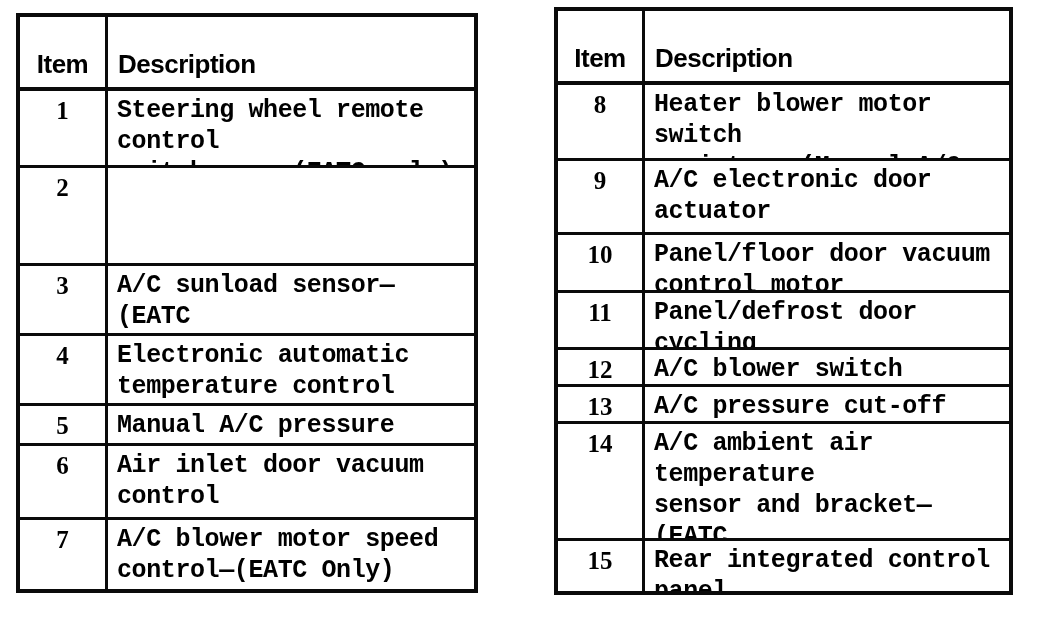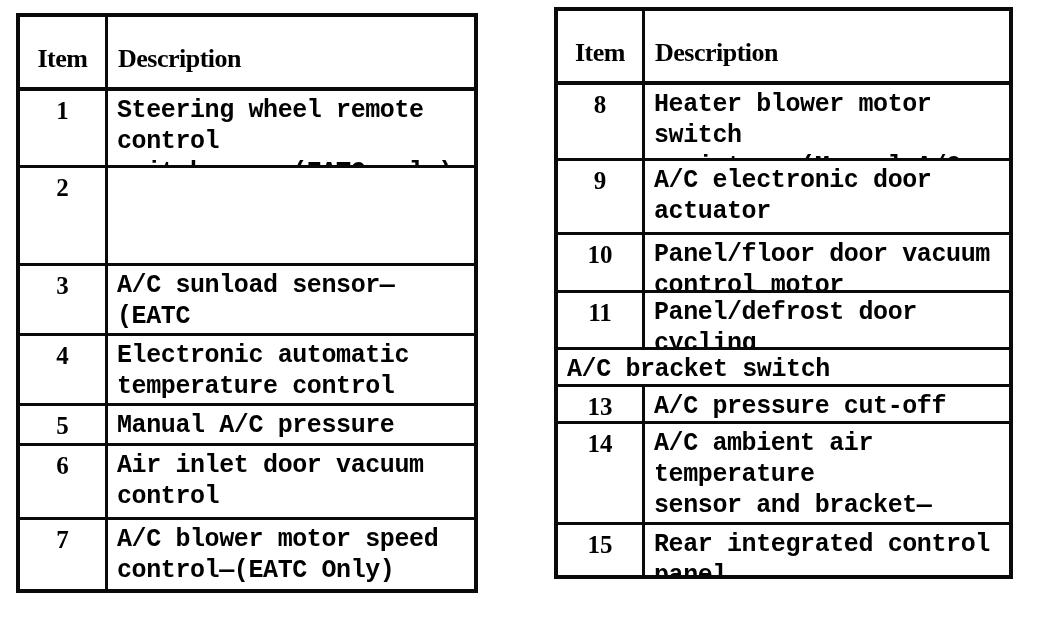--- a/index.html
+++ b/index.html
@@ -50,25 +50,25 @@
     flex: 0 0 87px;
   }
   .desc-cell {
     flex: 1 1 auto;
   }
 
   
   .header-row .cell {
     display: flex;
     align-items: flex-end;
-    font-family: Liberation Serif, serif;
+    font-family: Liberation Sans, sans-serif;
     font-weight: bold;
     font-size: 26px;
     letter-spacing: -0.5px;
-    padding-bottom: 13px;
+    padding-bottom: 7px;
   }
   .header-row .item-cell { justify-content: center; }
   .header-row .desc-cell { padding-left: 10px; }
 
   
   .item-num {
     font-family: "Liberation Serif", serif;
     font-weight: bold;
     font-size: 25px;
     line-height: 31px;
@@ -145,27 +145,28 @@
     <div class="cell item-cell item-num">10</div>
     <div class="cell desc-cell desc-text">Panel/floor door vacuum
 control motor</div>
   </div>
   <div class="row" style="height:57px">
     <div class="cell item-cell item-num">11</div>
     <div class="cell desc-cell desc-text">Panel/defrost door cycling
 control motor</div>
   </div>
   <div class="row" style="height:37px">
-    <div class="cell desc-cell desc-text">A/C bracket switch</div>
+    <div class="cell item-cell item-num">12</div>
+    <div class="cell desc-cell desc-text">A/C blower switch</div>
   </div>
   <div class="row" style="height:37px">
     <div class="cell item-cell item-num">13</div>
     <div class="cell desc-cell desc-text">A/C pressure cut-off switch</div>
   </div>
-  <div class="row" style="height:101px">
+  <div class="row" style="height:117px">
     <div class="cell item-cell item-num">14</div>
     <div class="cell desc-cell desc-text">A/C ambient air temperature
 sensor and bracket— (EATC
 only)</div>
   </div>
   <div class="row" style="height:50px">
     <div class="cell item-cell item-num">15</div>
     <div class="cell desc-cell desc-text">Rear integrated control panel
 (not available with aux. A/C.)</div>
   </div>

